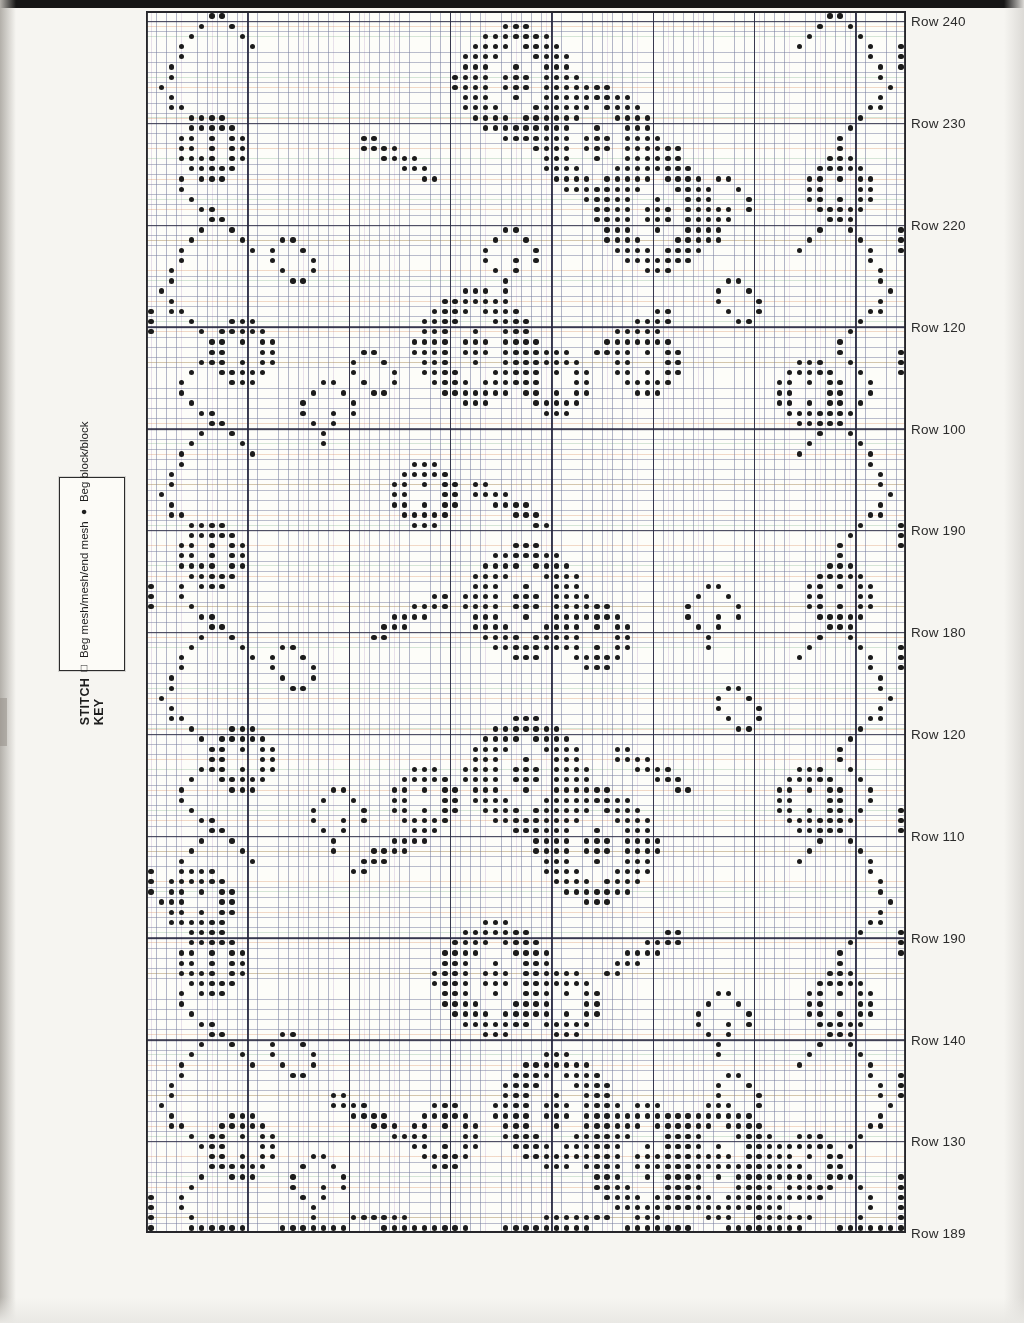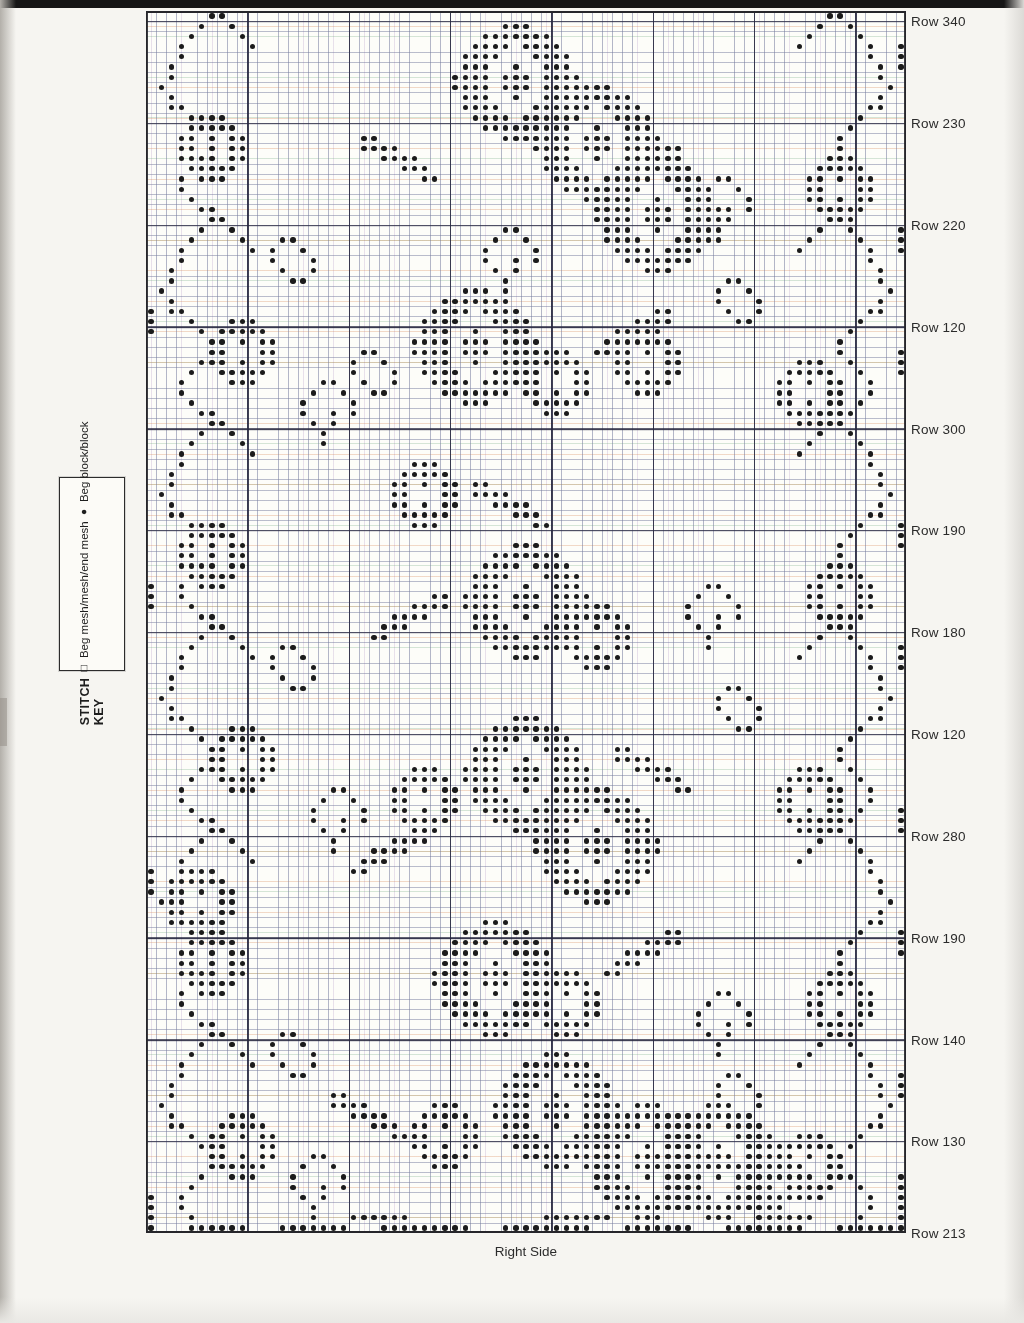--- a/index.html
+++ b/index.html
@@ -2226,38 +2226,37 @@
     <div class="dot" style="left: 754.933px; top: 1064.16px;"></div>
     <div class="dot" style="left: 754.933px; top: 1074.34px;"></div>
     <div class="dot" style="left: 754.933px; top: 1084.53px;"></div>
     <div class="dot" style="left: 754.933px; top: 1165.99px;"></div>
     <div class="dot" style="left: 754.933px; top: 1176.17px;"></div>
     <div class="dot" style="left: 754.933px; top: 1186.36px;"></div>
     <div class="dot" style="left: 754.933px; top: 1196.54px;"></div>
   </div>
 
 <div class="row-labels">
-    <div class="row-label" style="top: 10.1833px;">Row 340</div>
+    <div class="row-label" style="top: 10.1833px;">Row 240</div>
     <div class="row-label" style="top: 112.017px;">Row 230</div>
     <div class="row-label" style="top: 213.85px;">Row 220</div>
     <div class="row-label" style="top: 315.683px;">Row 120</div>
-    <div class="row-label" style="top: 417.517px;">Row 300</div>
+    <div class="row-label" style="top: 417.517px;">Row 100</div>
     <div class="row-label" style="top: 519.35px;">Row 190</div>
     <div class="row-label" style="top: 621.183px;">Row 180</div>
     <div class="row-label" style="top: 723.017px;">Row 120</div>
-    <div class="row-label" style="top: 824.85px;">Row 280</div>
+    <div class="row-label" style="top: 824.85px;">Row 110</div>
     <div class="row-label" style="top: 926.683px;">Row 190</div>
     <div class="row-label" style="top: 1028.52px;">Row 140</div>
     <div class="row-label" style="top: 1130.35px;">Row 130</div>
-    <div class="row-label" style="top: 1222px;">Row 213</div>
+    <div class="row-label" style="top: 1222px;">Row 189</div>
   </div>
 
 <div class="stitch-key">
   <div class="stitch-key-inner">
     <div class="sk-title">STITCH KEY</div>
     <div class="sk-item"><span class="sk-sym">□</span><span> Beg mesh/mesh/end mesh</span></div>
     <div class="sk-item"><span class="sk-sym">●</span><span> Beg block/block</span></div>
   </div>
 </div>
 
 <div class="caption">
-  <div class="caption-sub">Right Side</div>
 </div>
 
 </body></html>

